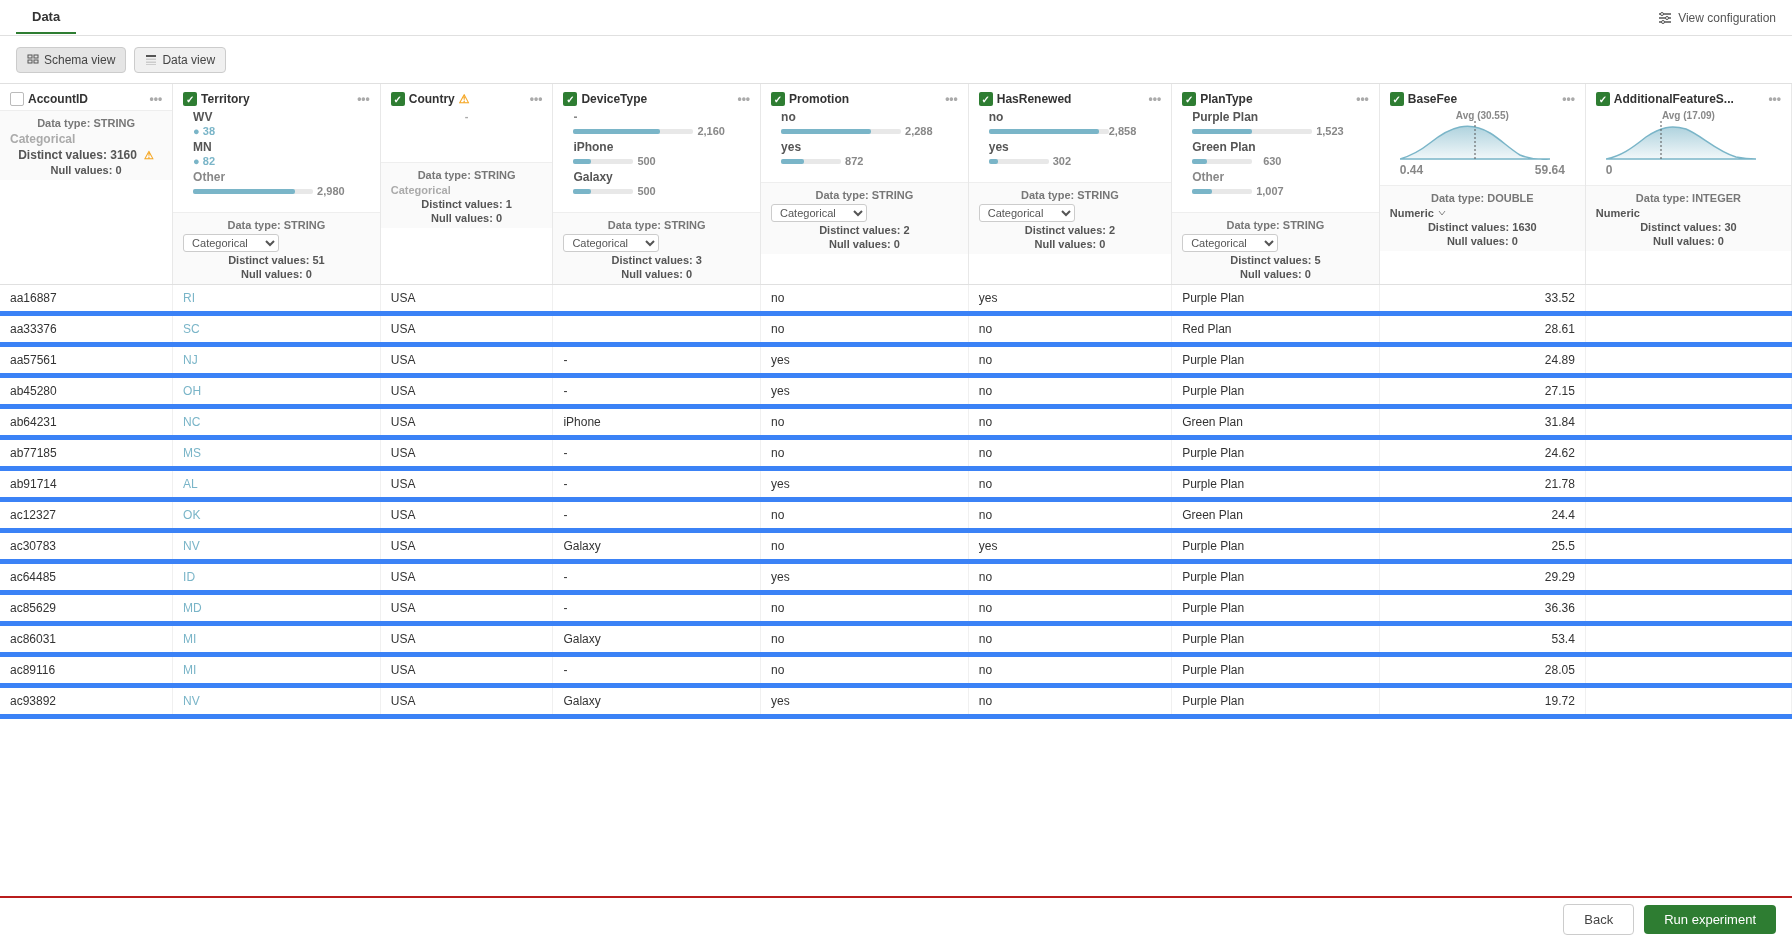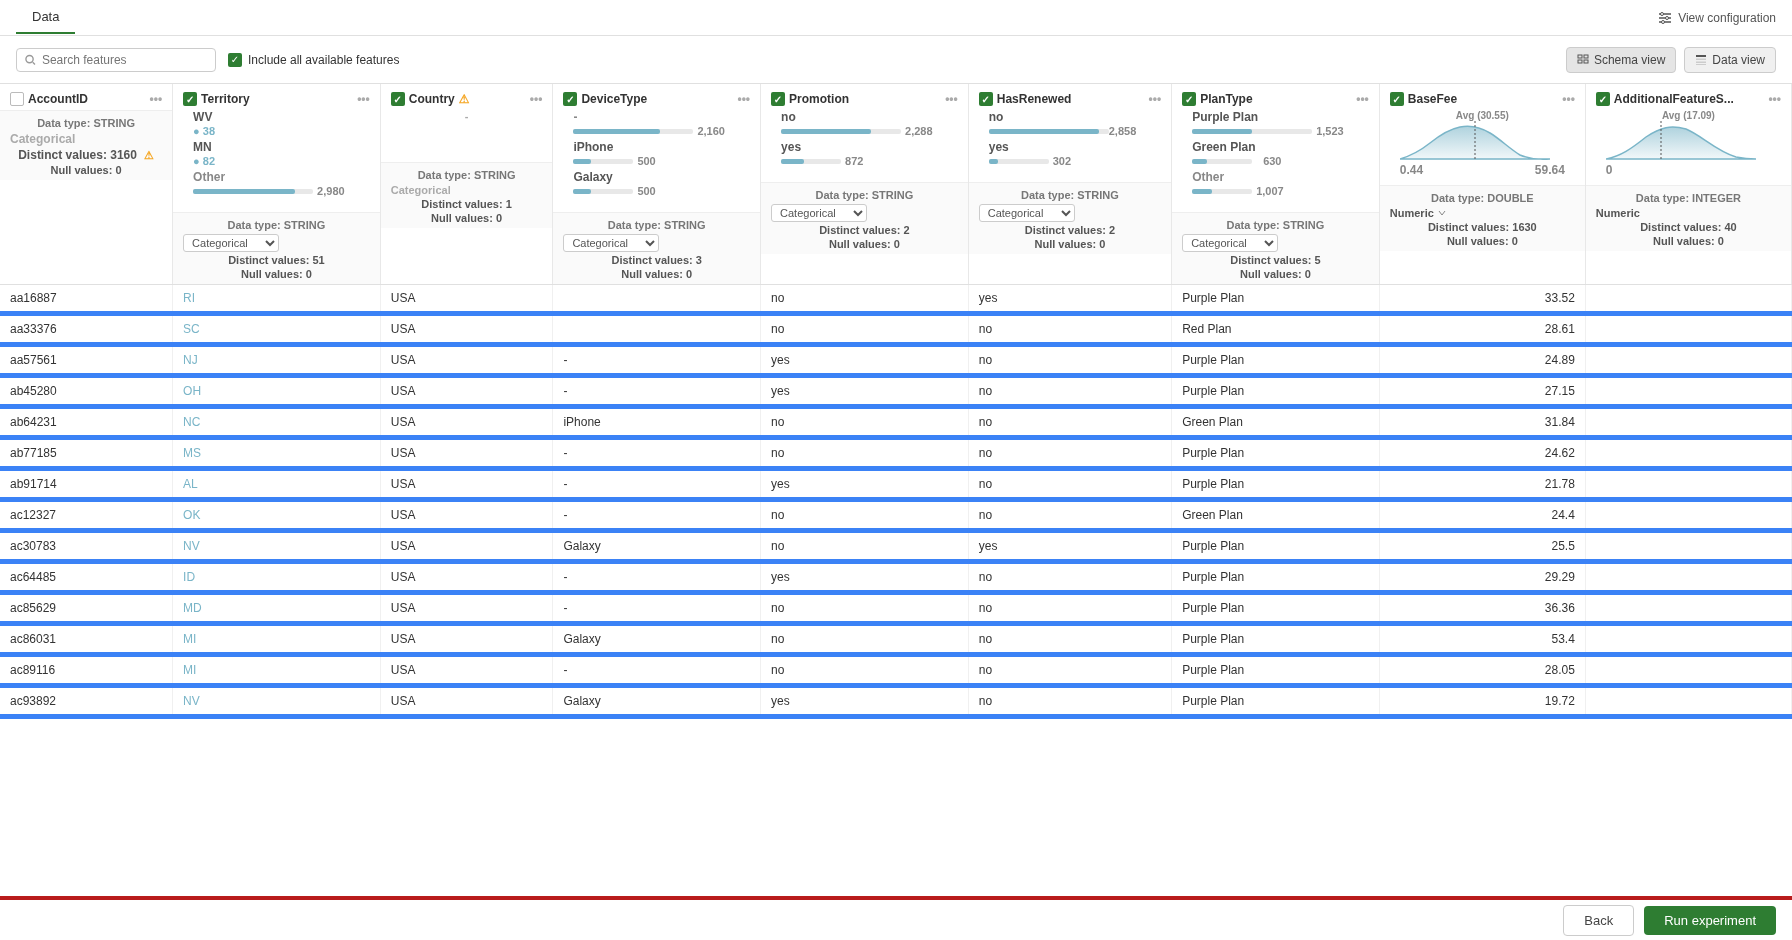--- a/index.html
+++ b/index.html
@@ -2,21 +2,21 @@
 <html><head>
   <meta charset="utf-8">
   <style>
     * { box-sizing: border-box; margin: 0; padding: 0; font-family: -apple-system, BlinkMacSystemFont, 'Segoe UI', sans-serif; font-size: 12px; }
     body { background: #f5f5f5; color: #333; height: 940px; overflow: hidden; }
 
     
     .top-nav { background: #fff; border-bottom: 1px solid #e0e0e0; display: flex; align-items: center; justify-content: space-between; padding: 0 16px; height: 36px; }
     .top-nav-left { display: flex; gap: 0; }
     .tab-item { padding: 8px 16px; font-size: 13px; cursor: pointer; border-bottom: 2px solid transparent; color: #555; }
-    .tab-item.active { border-bottom: 2px solid #2e7d32; color: #333; font-weight: 400; }
+    .tab-item.active { border-bottom: 2px solid #2e7d32; color: #333; font-weight: 700; }
     .top-nav-right { display: flex; align-items: center; gap: 6px; color: #555; font-size: 12px; cursor: pointer; }
 
     
     .toolbar { background: #fff; border-bottom: 1px solid #e0e0e0; display: flex; align-items: center; justify-content: space-between; padding: 8px 16px; height: 48px; }
     .toolbar-left { display: flex; align-items: center; gap: 12px; }
     .search-box { display: flex; align-items: center; border: 1px solid #ccc; border-radius: 4px; padding: 4px 8px; width: 200px; gap: 6px; background: #fff; }
     .search-box input { border: none; outline: none; font-size: 12px; width: 100%; color: #999; }
     .include-features { display: flex; align-items: center; gap: 6px; font-size: 13px; }
     .toolbar-right { display: flex; align-items: center; gap: 8px; }
     .btn-view { display: flex; align-items: center; gap: 5px; padding: 5px 10px; border: 1px solid #ccc; border-radius: 4px; background: #e5e5e5; cursor: pointer; font-size: 12px; color: #444; }
@@ -50,21 +50,21 @@
     .data-type-label { color: #777; font-size: 11px; margin-bottom: 3px; }
     .distinct-vals { font-size: 11px; color: #555; padding: 2px 10px; }
     .null-vals { font-size: 11px; color: #555; padding: 0 10px 6px; }
     .warn-text { color: #f5a623; font-size: 11px; }
 
     
     tbody tr { border-bottom: 5px solid #3b82f6; }
     tbody td { padding: 6px 10px; border-right: 1px solid #f0f0f0; font-size: 12px; color: #333; vertical-align: middle; }
 
     
-    .bottom-bar { background: #fff; border-top: 4px solid #b91c1c; display: flex; align-items: center; justify-content: flex-end; padding: 6px 16px; height: 44px; gap: 10px; }
+    .bottom-bar { background: #fff; border-top: 2px solid #b91c1c; display: flex; align-items: center; justify-content: flex-end; padding: 6px 16px; height: 44px; gap: 10px; }
     .btn-back { padding: 7px 20px; border: 1px solid #ccc; border-radius: 4px; background: #fff; cursor: pointer; font-size: 13px; color: #444; }
     .btn-run { padding: 7px 20px; border: none; border-radius: 4px; background: #2e7d32; cursor: pointer; font-size: 13px; color: #fff; font-weight: 500; }
 
     
     .chart-area { padding: 4px 10px 4px; }
     .chart-labels { display: flex; justify-content: space-between; font-size: 10px; color: #888; margin-top: 2px; }
     svg.sparkline { display: block; }
 
     select.type-select { border: 1px solid #ccc; border-radius: 3px; font-size: 11px; padding: 1px 14px 1px 4px; color: #555; background: white; }
   </style>
@@ -82,33 +82,20 @@
         <path d="M1 3h12M1 7h12M1 11h12" stroke="#555" stroke-width="1.5"></path>
         <circle cx="4" cy="3" r="1.5" fill="#fff" stroke="#555" stroke-width="1"></circle>
         <circle cx="9" cy="7" r="1.5" fill="#fff" stroke="#555" stroke-width="1"></circle>
         <circle cx="5" cy="11" r="1.5" fill="#fff" stroke="#555" stroke-width="1"></circle>
       </svg>
       <span>View configuration</span>
     </div>
   </div>
 
   <div class="toolbar">
-    <div class="toolbar-left">
-      <div class="search-box">
-        <svg width="12" height="12" viewBox="0 0 12 12">
-          <circle cx="5" cy="5" r="4" stroke="#999" stroke-width="1.5" fill="none"></circle>
-          <path d="M8.5 8.5L11 11" stroke="#999" stroke-width="1.5"></path>
-        </svg>
-        <input type="text" placeholder="Search features" style="">
-      </div>
-      <div class="include-features">
-        <div class="checkbox-green">✓</div>
-        <span>Include all available features</span>
-      </div>
-    </div>
     <div class="toolbar-right">
       <button class="btn-view">
         <svg width="12" height="12" viewBox="0 0 12 12">
           <rect x="1" y="1" width="4" height="3" stroke="#555" stroke-width="1" fill="none"></rect>
           <rect x="1" y="6" width="4" height="3" stroke="#555" stroke-width="1" fill="none"></rect>
           <rect x="7" y="1" width="4" height="3" stroke="#555" stroke-width="1" fill="none"></rect>
           <rect x="7" y="6" width="4" height="3" stroke="#555" stroke-width="1" fill="none"></rect>
         </svg>
         <span>Schema view</span>
       </button>
@@ -470,21 +457,21 @@
                   <span>0</span>
                   <span></span>
                 </div>
               </div>
             </div>
             <div class="data-type-section">
               <div class="data-type-label">Data type: INTEGER</div>
               <div style="display:flex;align-items:center;gap:4px;">
                 <span style="font-size:11px;color:#555;">Numeric</span>
               </div>
-              <div class="distinct-vals" style="padding:2px 0;">Distinct values: 40</div>
+              <div class="distinct-vals" style="padding:2px 0;">Distinct values: 30</div>
               <div class="null-vals" style="padding:0;">Null values: 0</div>
             </div>
           </th>
 
         </tr>
       </thead>
       <tbody>
 
       <tr>
             <td>aa16887</td>

